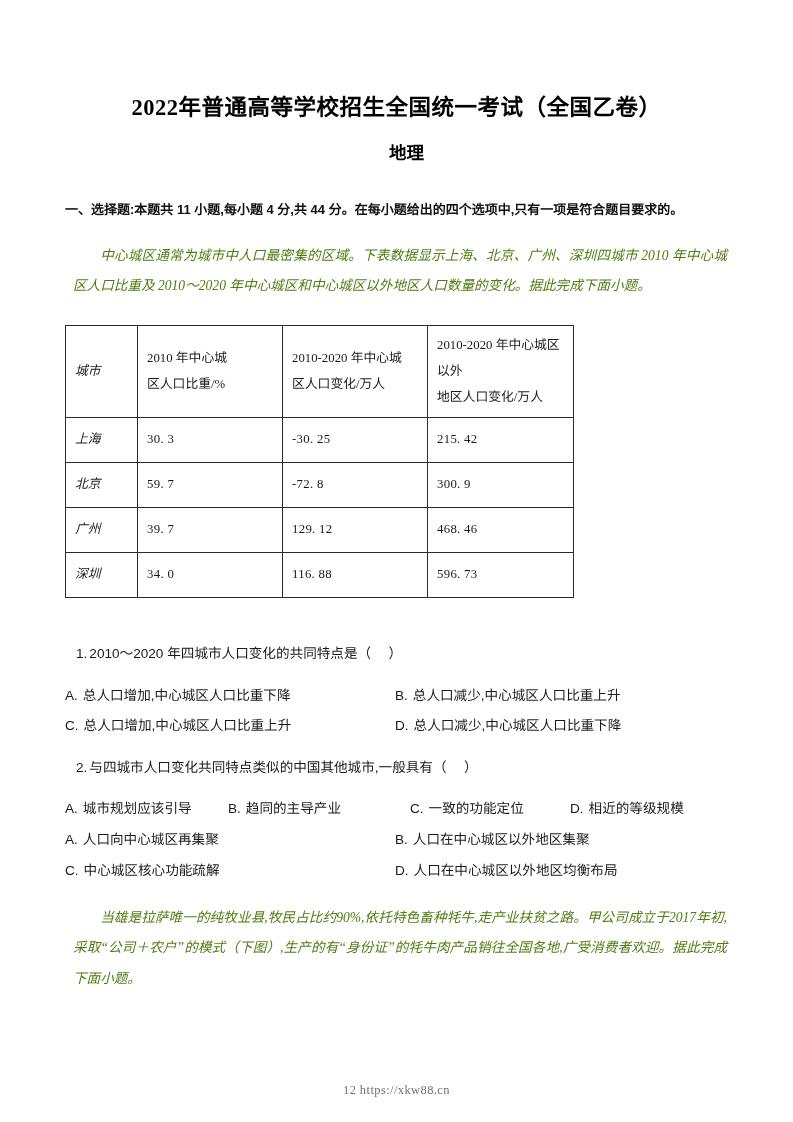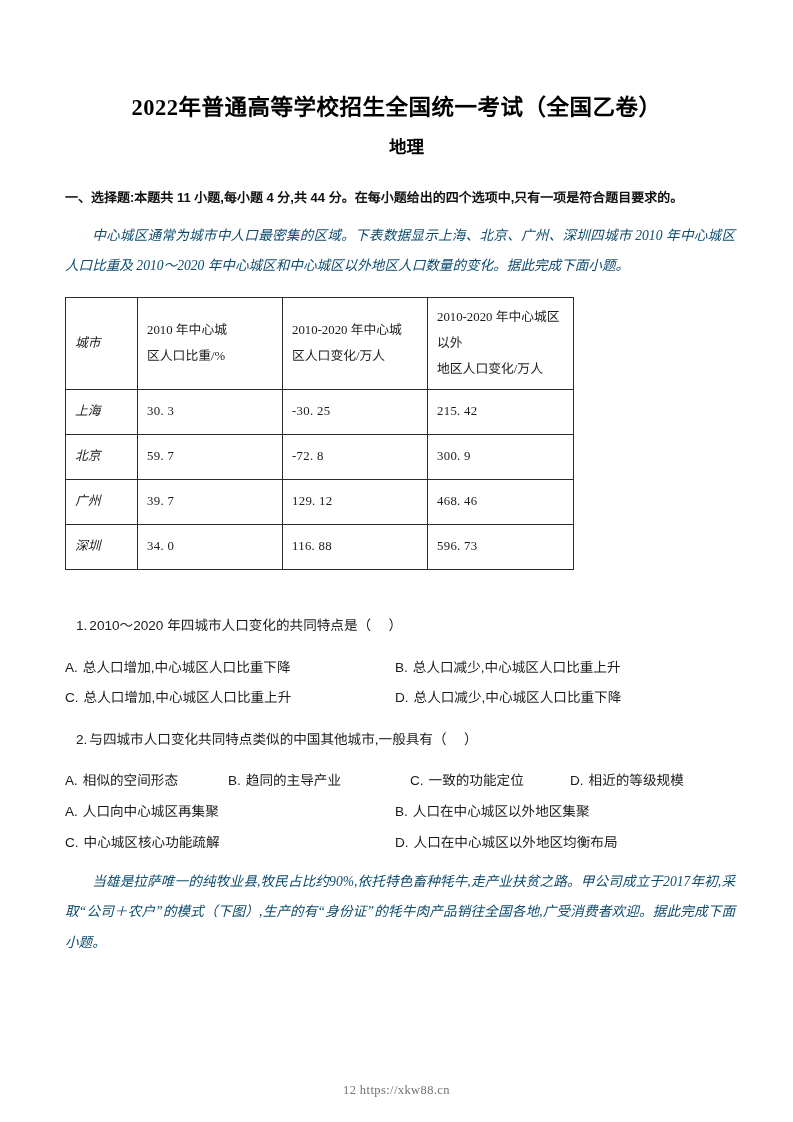--- a/index.html
+++ b/index.html
@@ -35,47 +35,47 @@
     padding-top: 92px;
     line-height: 1.4;
     font-family: "Liberation Serif", "DejaVu Serif", serif;
   }
 
   .doc-subtitle {
     text-align: center;
     font-size: 17.5px;
     font-weight: bold;
     color: #000;
-    margin: 0;
+    margin: 6px;
     padding-top: 11px;
     line-height: 1.4;
     padding-left: 20px;
   }
 
   
   .section-heading {
     margin: 0;
     padding: 26px 55px 0 65px;
     font-size: 13px;
     font-weight: bold;
     line-height: 2.0;
     color: #111;
     text-align: justify;
     font-family: "Liberation Sans", "DejaVu Sans", sans-serif;
   }
 
   
   .passage {
-    margin: 0;
+    margin: 8px;
     padding: 0 58px 0 65px;
     font-size: 13.6px;
     line-height: 2.22;
     text-align: justify;
     text-indent: 2em;
-    color: #0c4a6e;
+    color: #4d7c0f;
     font-family: "Liberation Serif", "DejaVu Serif", serif;
     font-style: italic;
   }
 
   .passage.p-intro {
     padding-top: 10px;
   }
 
   .passage.p-second {
     padding-top: 9px;
@@ -283,21 +283,21 @@
       </div>
       <div class="opt-row two-col">
         <div class="opt"><span class="opt-letter">C.</span><span>总人口增加,中心城区人口比重上升</span></div>
         <div class="opt"><span class="opt-letter">D.</span><span>总人口减少,中心城区人口比重下降</span></div>
       </div>
     </div>
 
     <div class="question">
       <p class="q-stem"><span class="q-num">2.</span><span>与四城市人口变化共同特点类似的中国其他城市,一般具有（</span><span class="q-paren">&nbsp;&nbsp;&nbsp;</span><span>）</span></p>
       <div class="opt-row four-col">
-        <div class="opt opt-a"><span class="opt-letter">A.</span><span>相似的空间形态</span></div>
+        <div class="opt opt-a"><span class="opt-letter">A.</span><span>城市规划应该引导</span></div>
         <div class="opt opt-b"><span class="opt-letter">B.</span><span>趋同的主导产业</span></div>
         <div class="opt opt-c"><span class="opt-letter">C.</span><span>一致的功能定位</span></div>
         <div class="opt opt-d"><span class="opt-letter">D.</span><span>相近的等级规模</span></div>
       </div>
     </div>
 
     <div class="question">
       <div class="opt-row two-col">
         <div class="opt"><span class="opt-letter">A.</span><span>人口向中心城区再集聚</span></div>
         <div class="opt"><span class="opt-letter">B.</span><span>人口在中心城区以外地区集聚</span></div>

